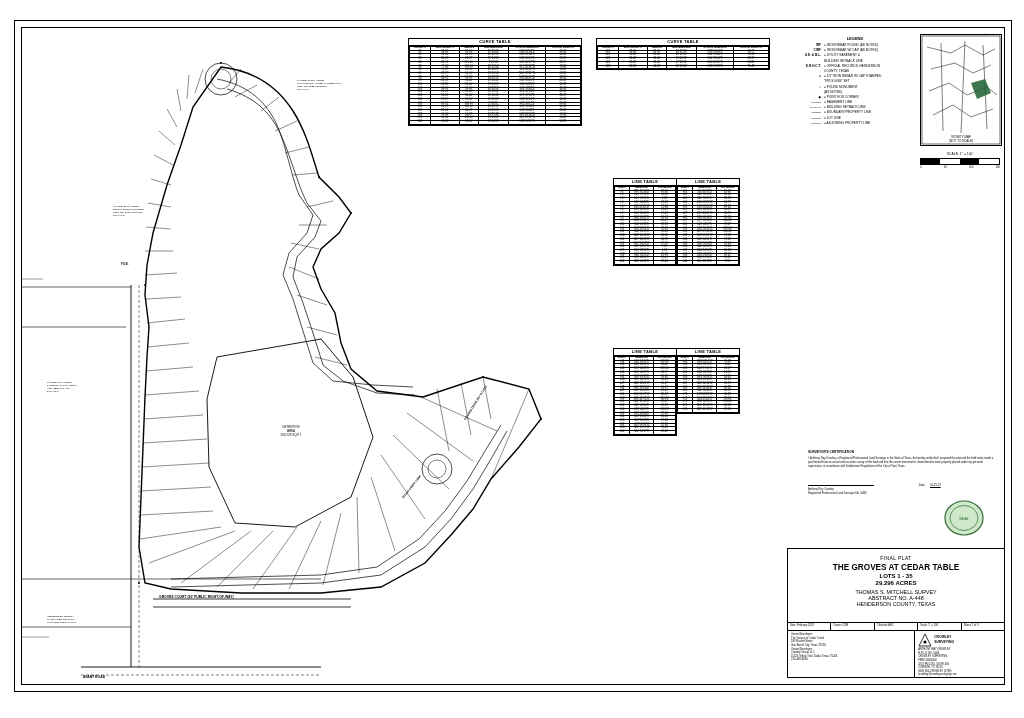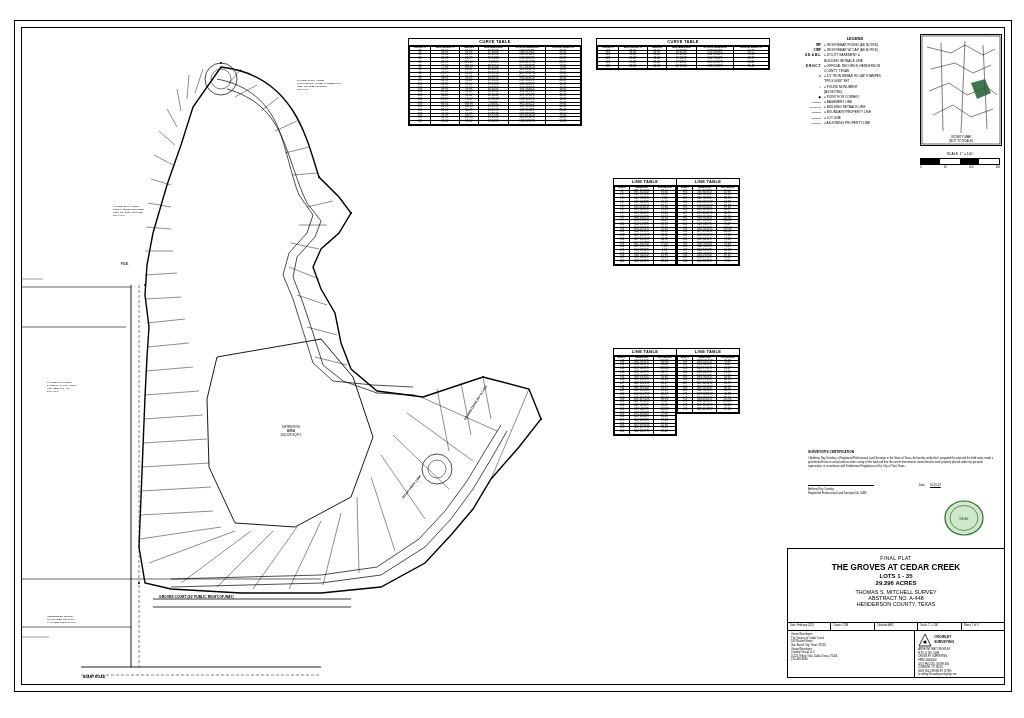--- a/index.html
+++ b/index.html
@@ -987,21 +987,21 @@
 
   <svg class="seal" viewBox="0 0 48 40">
     <ellipse cx="24" cy="20" rx="19" ry="17" fill="#cfe8c9" stroke="#2e6b33" stroke-width="1.2"></ellipse>
     <ellipse cx="24" cy="20" rx="14" ry="12.5" fill="none" stroke="#2e6b33" stroke-width="0.7"></ellipse>
     <text x="24" y="22" font-size="4" text-anchor="middle" fill="#2e6b33">SEAL</text>
   </svg>
 
   <div class="titleblock">
     <div class="tb-main">
       <div class="l1">FINAL PLAT</div>
-      <div class="l2">THE GROVES AT CEDAR CREEK</div>
+      <div class="l2">THE GROVES AT CEDAR TABLE</div>
       <div class="l3">LOTS 1 - 35</div>
       <div class="l4">29.296 ACRES</div>
       <div class="l5">THOMAS S. MITCHELL SURVEY</div>
       <div class="l6">ABSTRACT NO. A-448</div>
       <div class="l7">HENDERSON COUNTY, TEXAS</div>
     </div>
     <div class="tb-strip">
       <div>Date:  February 2023</div>
       <div>Drawn: CDM</div>
       <div>Checked: ARC</div>

